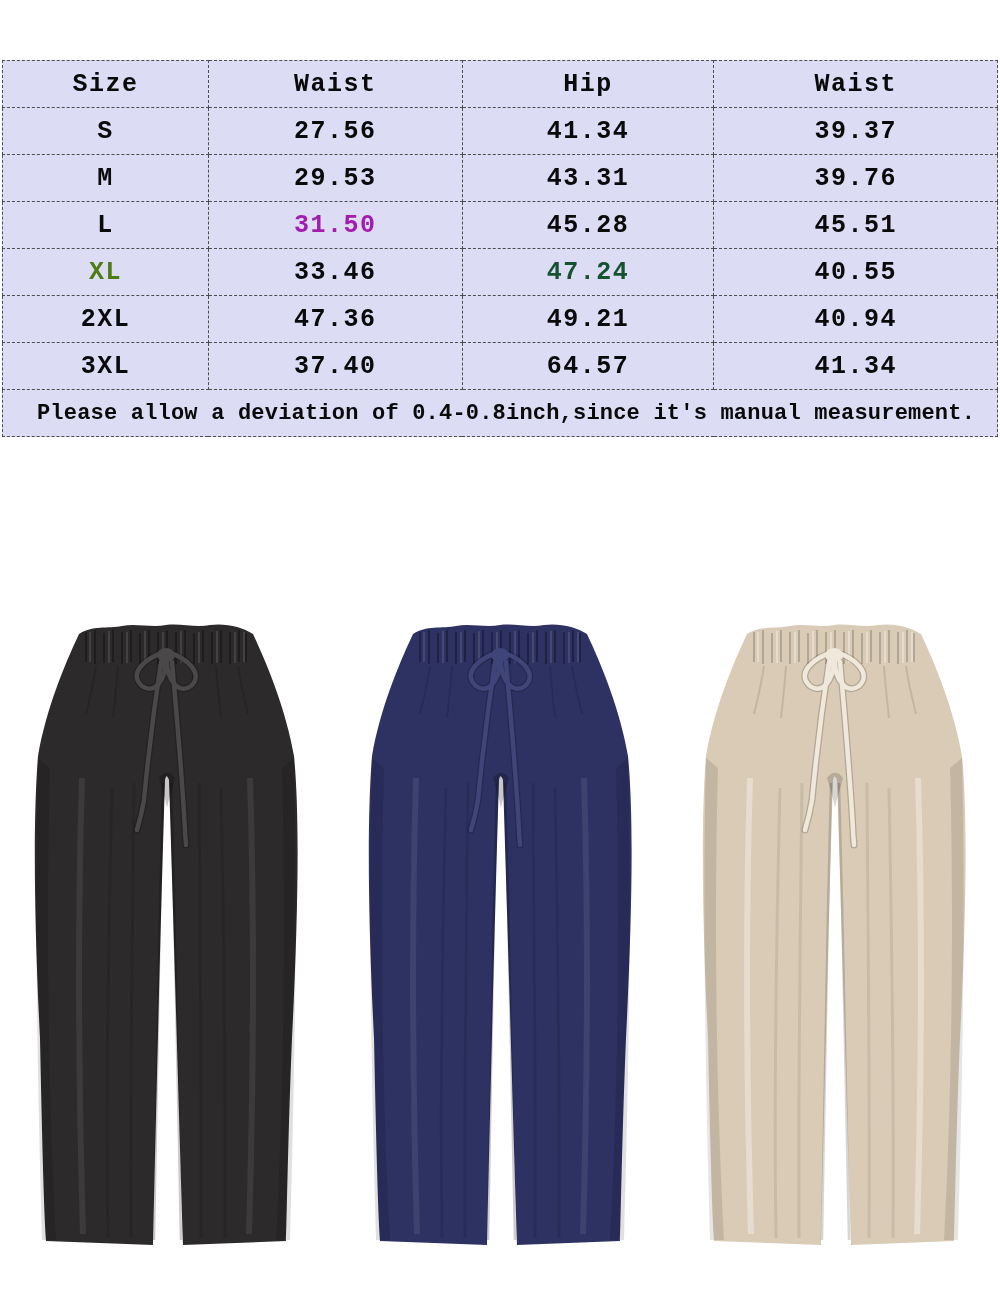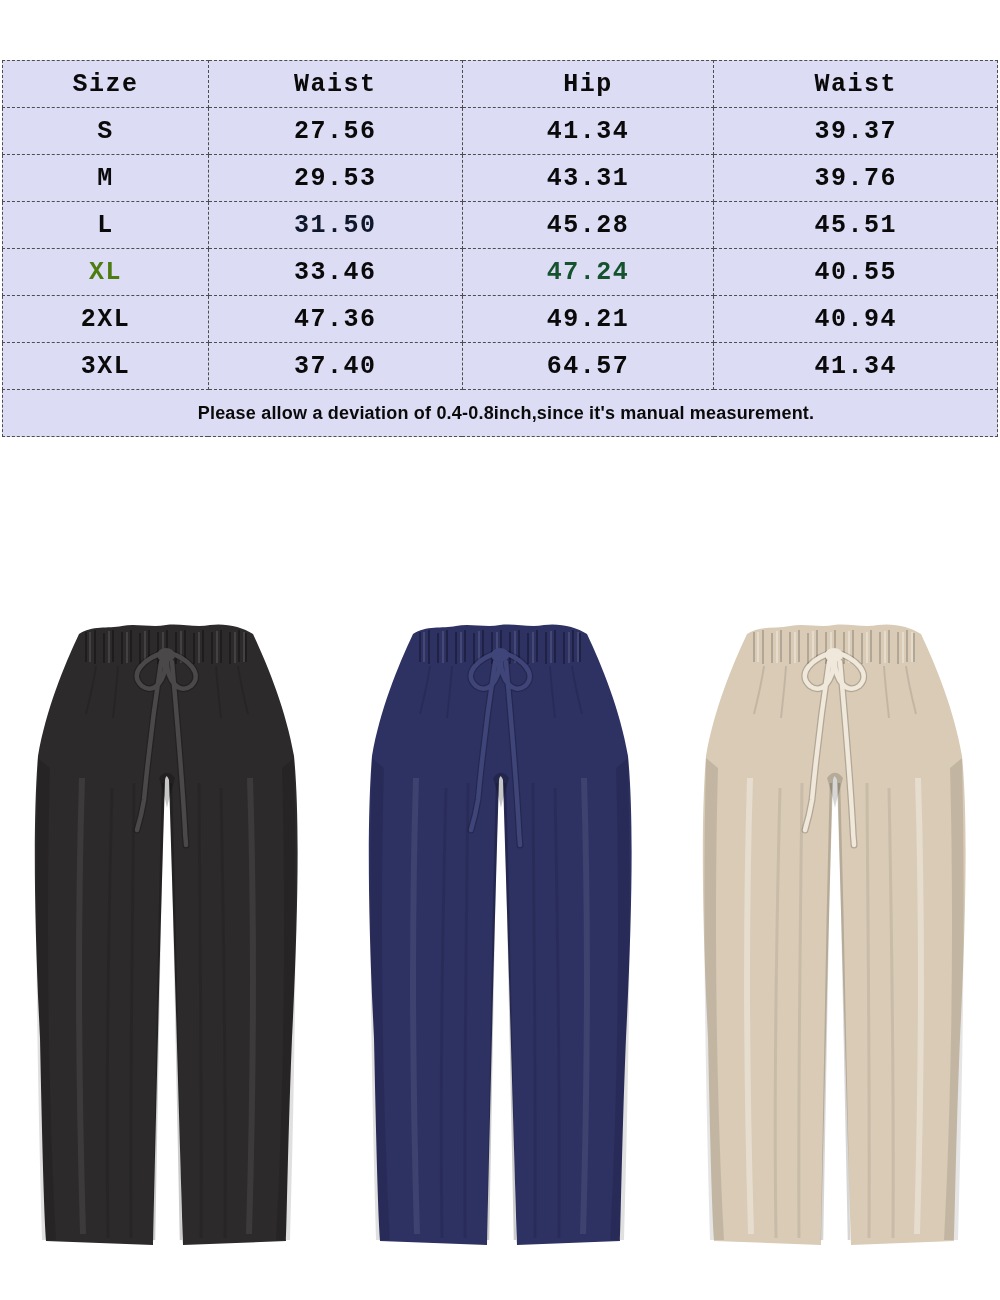--- a/index.html
+++ b/index.html
@@ -23,22 +23,22 @@
     font-family:"Liberation Mono","DejaVu Sans Mono",monospace;
     font-weight:700;font-size:37px;letter-spacing:0px;
   }
   tr.head-row th,tr.data-row td{
     height:46px;
     font-family:"Liberation Mono","DejaVu Sans Mono",monospace;
     font-weight:700;font-size:25px;letter-spacing:1.5px;
   }
   tr.note-row td{
     height:46px;
-    font-family:Liberation Sans, sans-serif;
-    font-weight:700;font-size:18px;letter-spacing:0.2px;padding-left:12px;
+    font-family:Liberation Mono, monospace;
+    font-weight:700;font-size:22px;letter-spacing:0.2px;padding-left:12px;
   }
   col.c-size{width:20.7%;} col.c-waist{width:25.5%;}
   col.c-hip{width:25.3%;}  col.c-length{width:28.5%;}
 
   
   .products{
     position:absolute;left:0;top:618px;width:1000px;height:632px;
     display:flex;padding:0 16px;box-sizing:border-box;gap:34px;
   }
   figure.pants{margin:0;width:300px;height:630px;}
@@ -68,21 +68,21 @@
     <td style="border-color: rgb(77, 77, 77); color: rgb(10, 10, 10);">39.37</td>
   </tr>
   <tr class="data-row">
     <td style="border-color: rgb(77, 77, 77); color: rgb(10, 10, 10);">M</td>
     <td style="border-color: rgb(77, 77, 77); color: rgb(10, 10, 10);">29.53</td>
     <td style="border-color: rgb(77, 77, 77); color: rgb(10, 10, 10);">43.31</td>
     <td style="border-color: rgb(77, 77, 77); color: rgb(10, 10, 10);">39.76</td>
   </tr>
   <tr class="data-row">
     <td style="border-color: rgb(77, 77, 77); color: rgb(10, 10, 10);">L</td>
-    <td style="border-color: rgb(77, 77, 77); color: #0f172a; text-align: center;">31.50</td>
+    <td style="border-color: rgb(77, 77, 77); color: #a21caf; text-align: center;">31.50</td>
     <td style="border-color: rgb(77, 77, 77); color: rgb(10, 10, 10);">45.28</td>
     <td style="border-color: rgb(77, 77, 77); color: rgb(10, 10, 10);">45.51</td>
   </tr>
   <tr class="data-row">
     <td style="border-color: rgb(77, 77, 77); color: #4d7c0f;">XL</td>
     <td style="border-color: rgb(77, 77, 77); color: rgb(10, 10, 10);">33.46</td>
     <td style="border-color: rgb(77, 77, 77); color: #14532d;">47.24</td>
     <td style="border-color: rgb(77, 77, 77); color: rgb(10, 10, 10);">40.55</td>
   </tr>
   <tr class="data-row">

